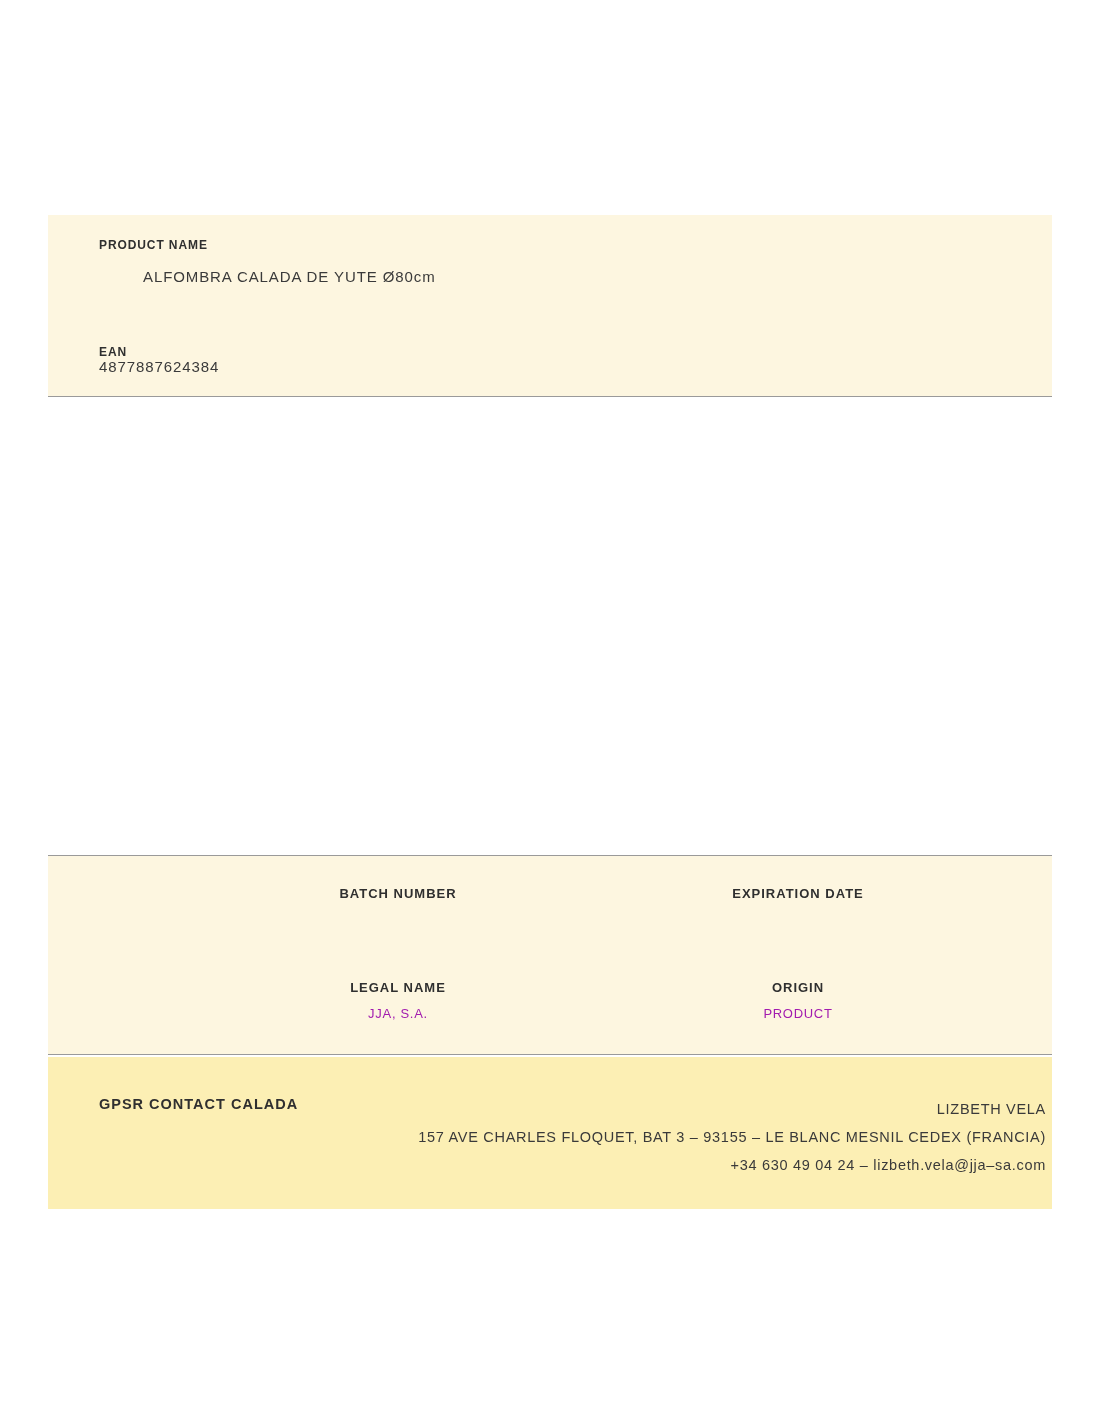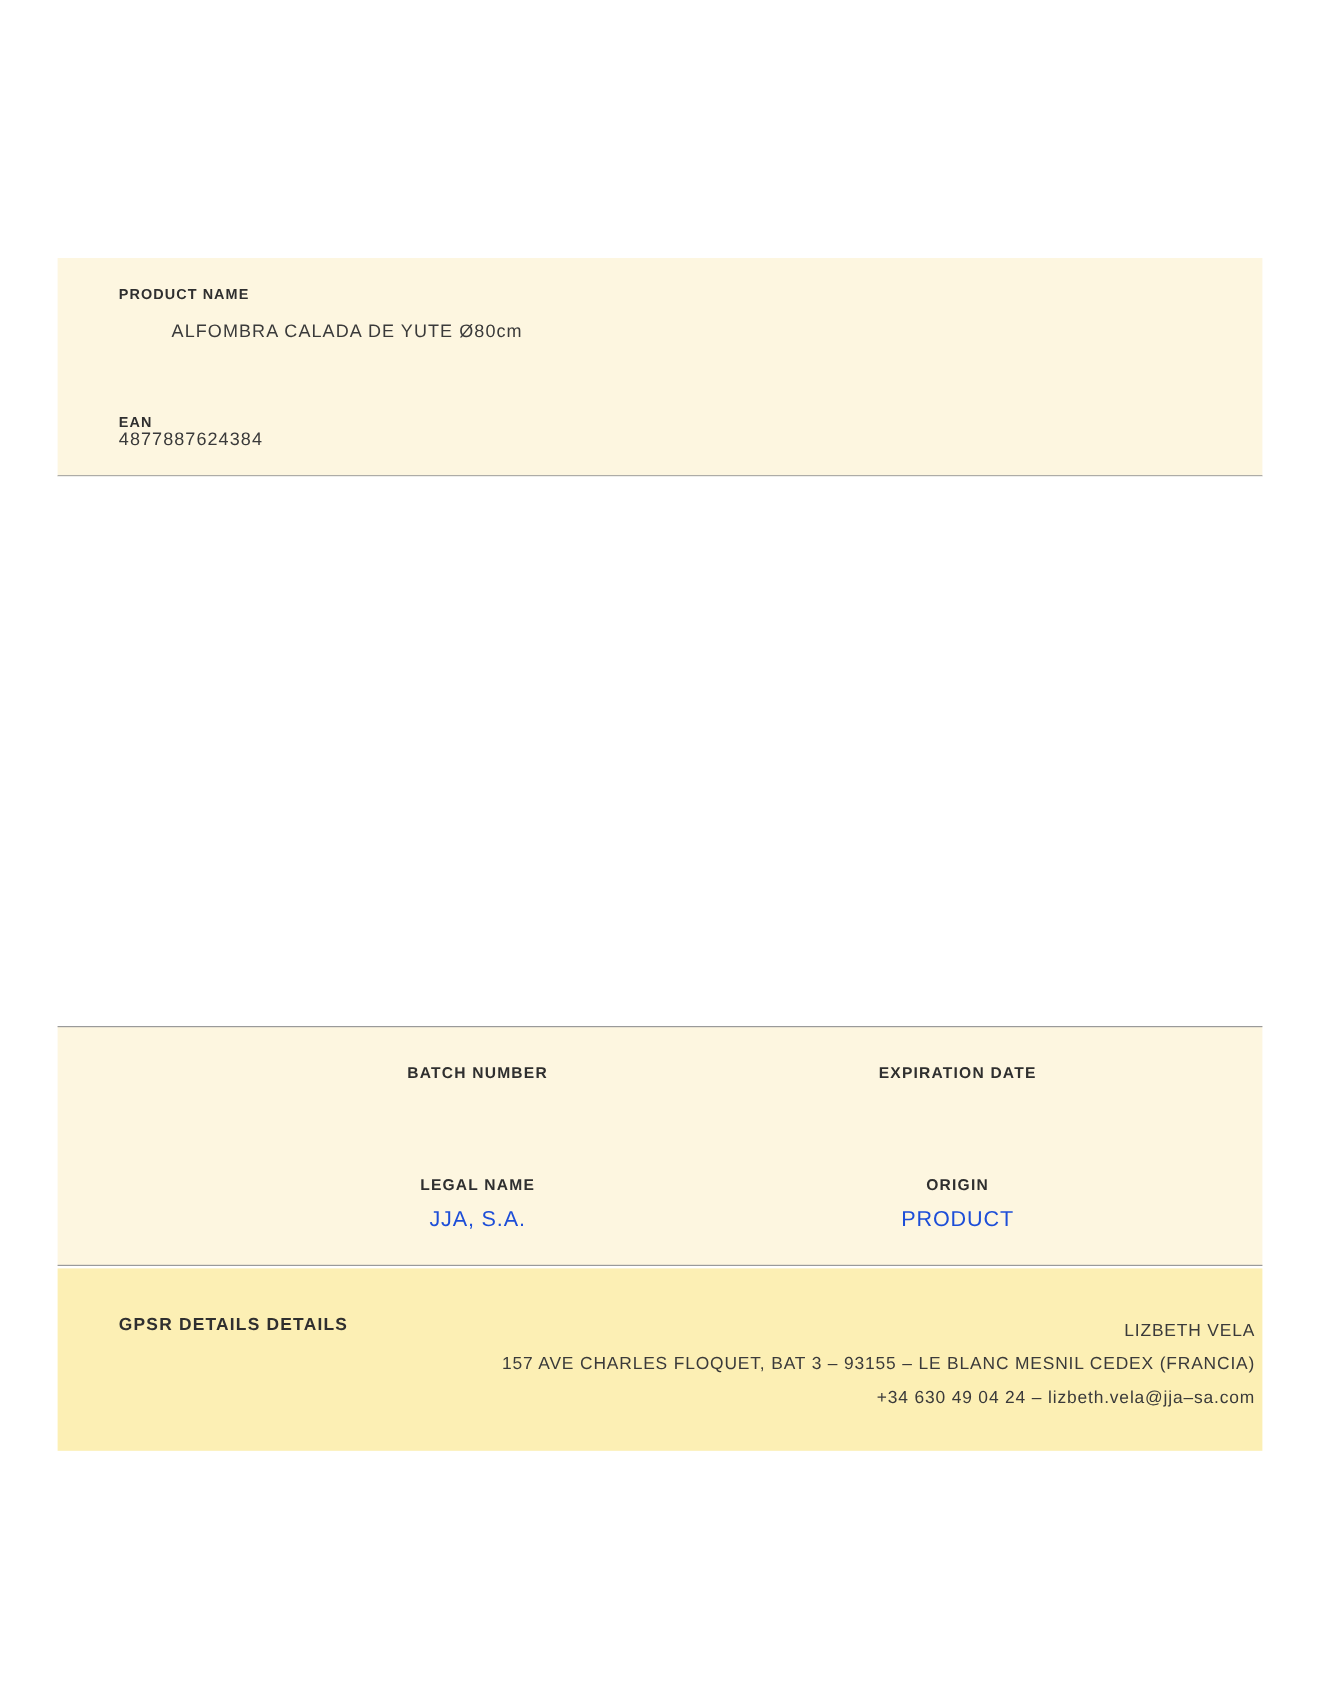--- a/index.html
+++ b/index.html
@@ -108,23 +108,23 @@
   .row-head-2 { top: 124px; }
   .row-val-2 { top: 150px; }
 
   .cell-label {
     font-size: 13px;
     font-weight: bold;
     letter-spacing: 1px;
     color: #2f2f2f;
   }
   .cell-value {
-    font-size: 18px;
+    font-size: 13px;
     letter-spacing: 0.7px;
-    color: #1d4ed8;
+    color: #a21caf;
   }
 
   
   .gpsr-block {
     position: absolute;
     left: 48px;
     top: 1057px;
     width: 1004px;
     height: 152px;
     background: #fcefb4;
@@ -177,21 +177,21 @@
     <div class="grid-cell col-right row-val-1 cell-value"></div>
 
     <div class="grid-cell col-left row-head-2 cell-label">LEGAL NAME</div>
     <div class="grid-cell col-right row-head-2 cell-label">ORIGIN</div>
 
     <div class="grid-cell col-left row-val-2 cell-value">JJA, S.A.</div>
     <div class="grid-cell col-right row-val-2 cell-value">PRODUCT</div>
   </div>
 
   <div class="gpsr-block">
-    <div class="gpsr-label">GPSR DETAILS DETAILS</div>
+    <div class="gpsr-label">GPSR CONTACT CALADA</div>
     <div class="gpsr-lines">
       <div class="gpsr-line">LIZBETH VELA</div>
       <div class="gpsr-line">157 AVE CHARLES FLOQUET, BAT 3 – 93155 – LE BLANC MESNIL CEDEX (FRANCIA)</div>
       <div class="gpsr-line">+34 630 49 04 24 – lizbeth.vela@jja–sa.com</div>
     </div>
   </div>
 
 </div>
 
 </body></html>

